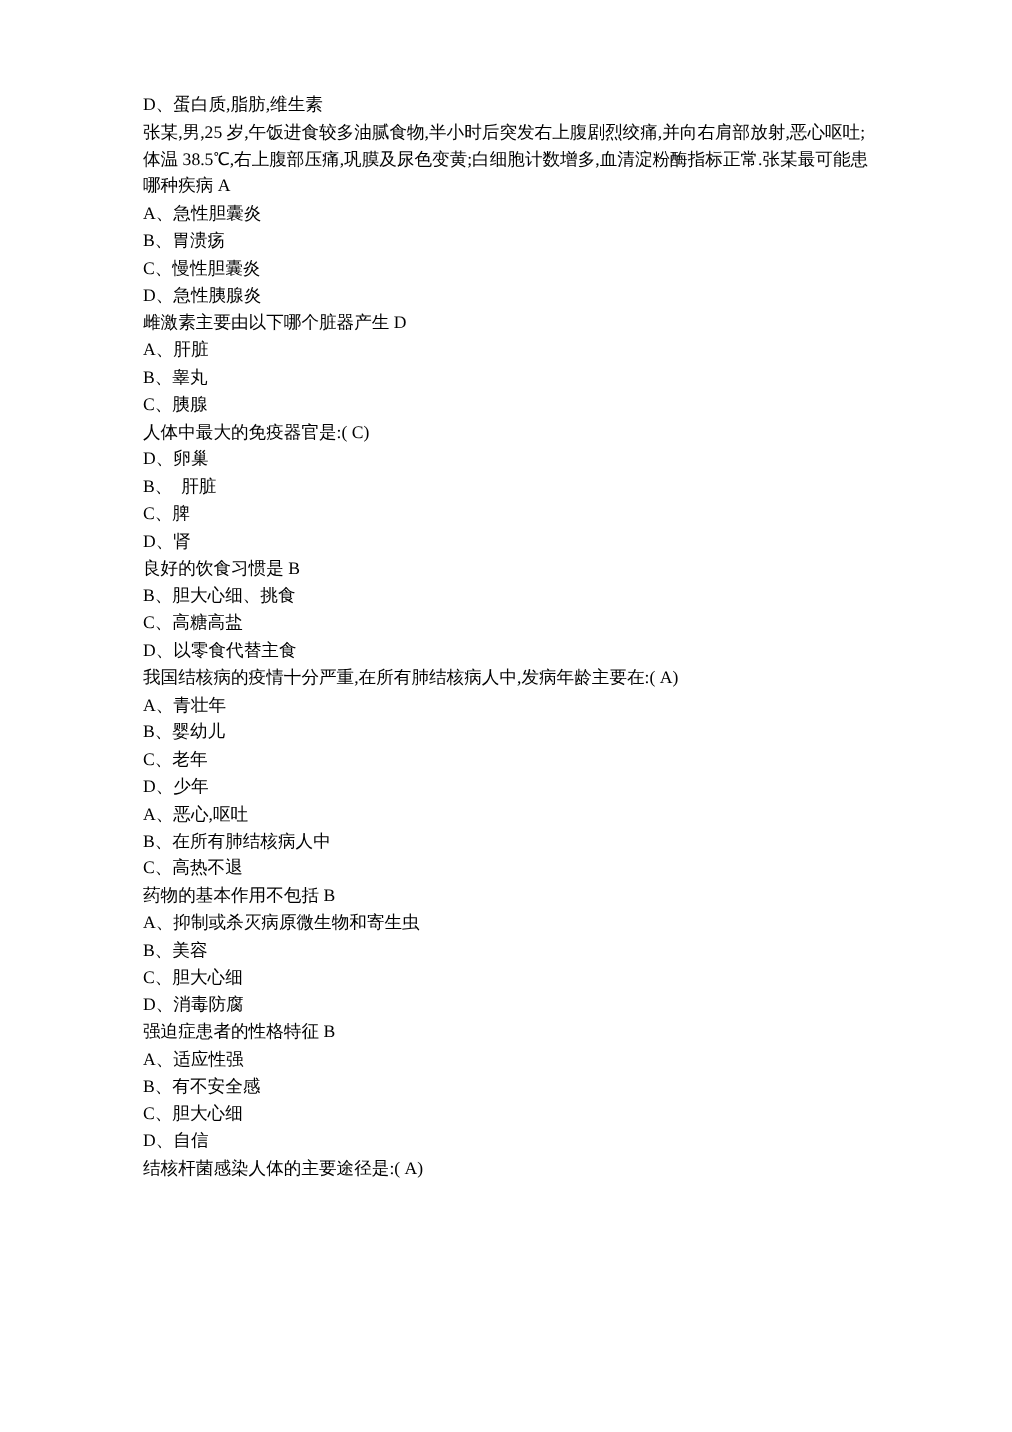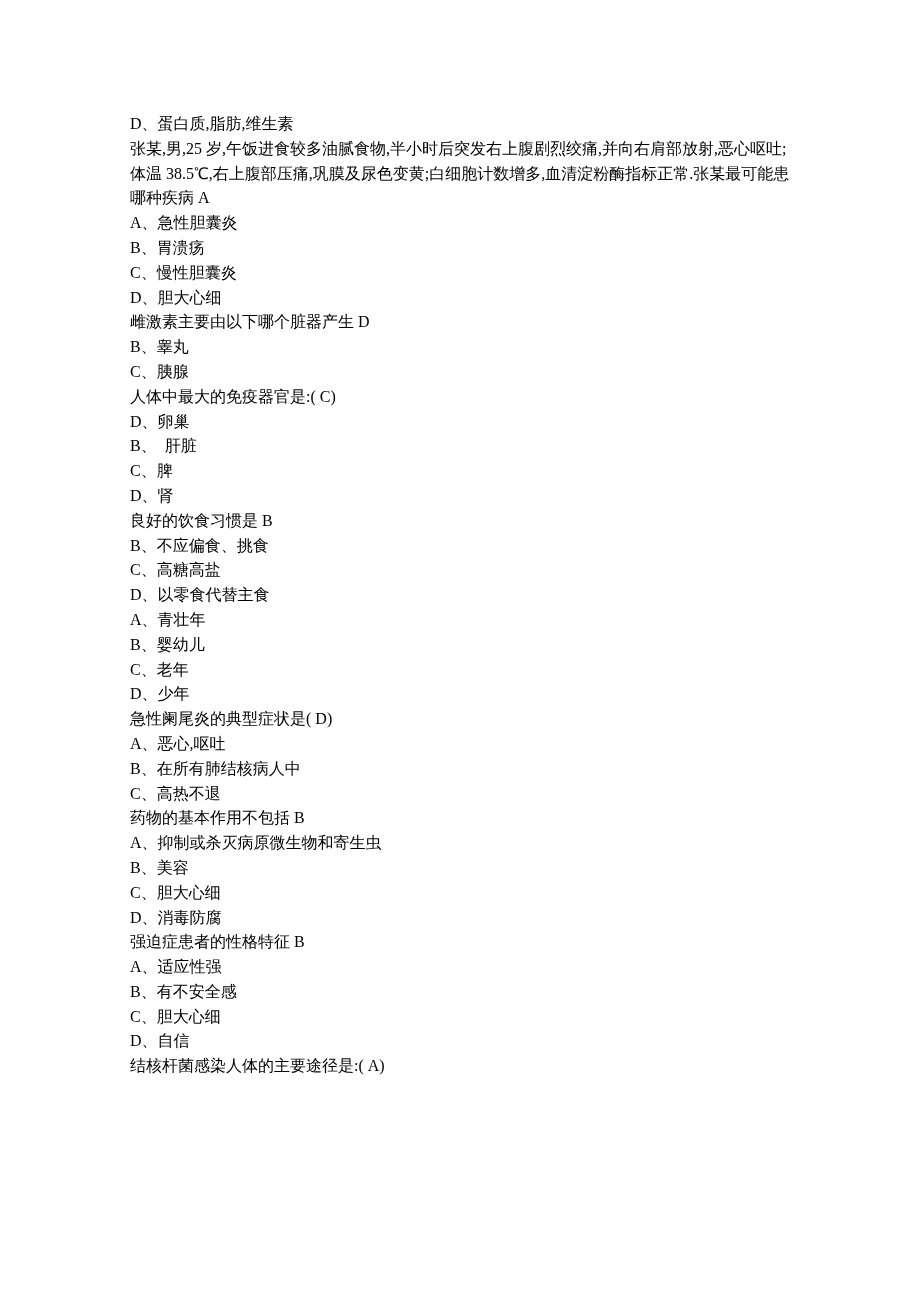--- a/index.html
+++ b/index.html
@@ -8,54 +8,55 @@
     background: #ffffff;
     font-family: "SimSun", "宋体", serif;
     font-size: 16px;
     color: #000000;
     line-height: 1.55;
   }
   .page {
     width: 920px;
     min-height: 1302px;
     box-sizing: border-box;
-    padding: 112px 130px 60px 130px;
+    padding: 84px 130px 60px 130px;
   }
   .line {
     white-space: pre-wrap;
     word-break: break-all;
   }
 </style>
 </head>
 <body>
 
 <div class="page">
   <div class="line">D、蛋白质,脂肪,维生素</div>
   <div class="line">张某,男,25 岁,午饭进食较多油腻食物,半小时后突发右上腹剧烈绞痛,并向右肩部放射,恶心呕吐;体温 38.5℃,右上腹部压痛,巩膜及尿色变黄;白细胞计数增多,血清淀粉酶指标正常.张某最可能患哪种疾病 A</div>
   <div class="line">A、急性胆囊炎</div>
   <div class="line">B、胃溃疡</div>
   <div class="line">C、慢性胆囊炎</div>
-  <div class="line">D、胆大心细</div>
+  <div class="line">D、急性胰腺炎</div>
   <div class="line">雌激素主要由以下哪个脏器产生 D</div>
+  <div class="line">A、肝脏</div>
   <div class="line">B、睾丸</div>
   <div class="line">C、胰腺</div>
   <div class="line">人体中最大的免疫器官是:( C)</div>
   <div class="line">D、卵巢</div>
   <div class="line">B、  肝脏</div>
   <div class="line">C、脾</div>
   <div class="line">D、肾</div>
   <div class="line">良好的饮食习惯是 B</div>
-  <div class="line">B、不应偏食、挑食</div>
+  <div class="line">B、胆大心细、挑食</div>
   <div class="line">C、高糖高盐</div>
   <div class="line">D、以零食代替主食</div>
+  <div class="line">我国结核病的疫情十分严重,在所有肺结核病人中,发病年龄主要在:( A)</div>
   <div class="line">A、青壮年</div>
   <div class="line">B、婴幼儿</div>
   <div class="line">C、老年</div>
   <div class="line">D、少年</div>
-  <div class="line">急性阑尾炎的典型症状是( D)</div>
   <div class="line">A、恶心,呕吐</div>
   <div class="line">B、在所有肺结核病人中</div>
   <div class="line">C、高热不退</div>
   <div class="line">药物的基本作用不包括 B</div>
   <div class="line">A、抑制或杀灭病原微生物和寄生虫</div>
   <div class="line">B、美容</div>
   <div class="line">C、胆大心细</div>
   <div class="line">D、消毒防腐</div>
   <div class="line">强迫症患者的性格特征 B</div>
   <div class="line">A、适应性强</div>

